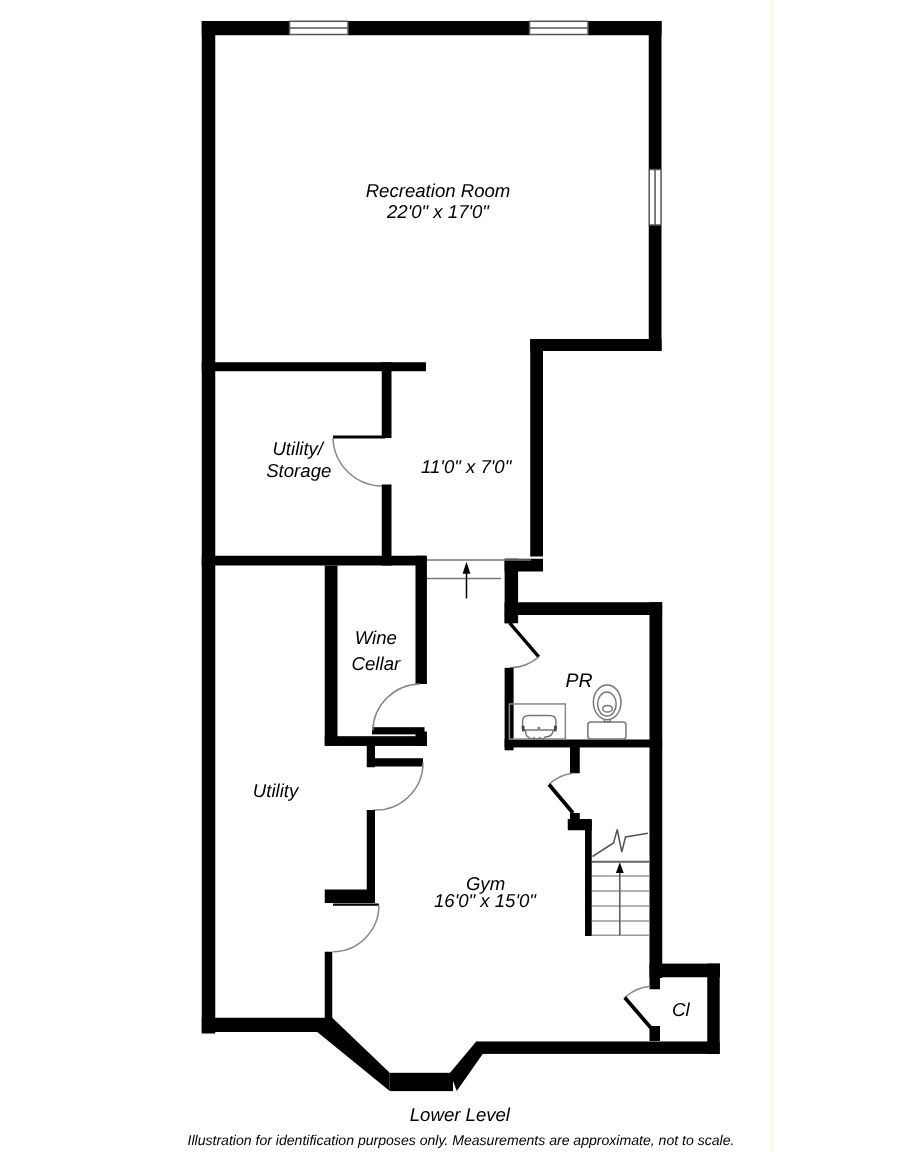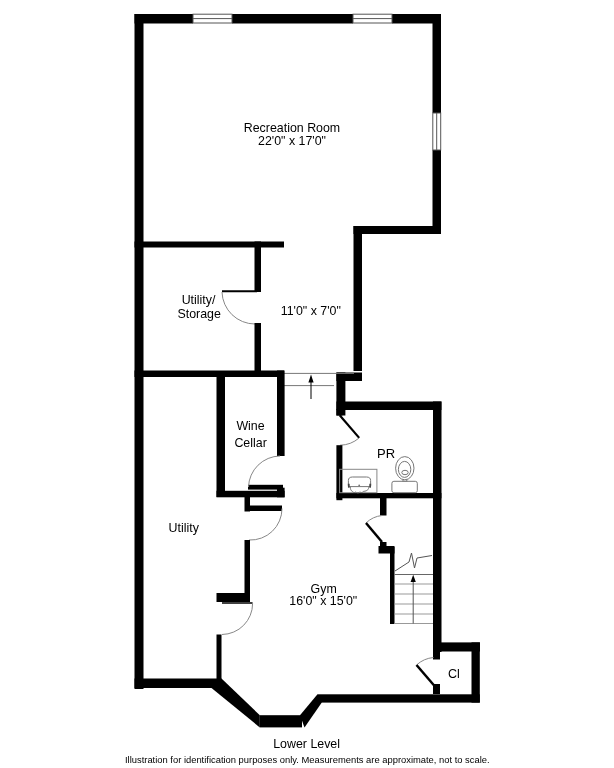--- a/index.html
+++ b/index.html
@@ -1,16 +1,16 @@
 <!DOCTYPE html>
 <html><head>
 <meta charset="utf-8">
 <style>
   html,body{margin:0;padding:0;background:#ffffff;}
-  #page{position:relative;width:515px;height:768px;background:#bef264;overflow:hidden;}
+  #page{position:relative;width:515px;height:768px;background:#bef264;overflow:hidden;font-style:italic;}
   svg{position:absolute;left:0;top:0;}
   text{font-family:"Liberation Sans", sans-serif;}
 </style>
 </head>
 <body>
 <div id="page">
 <svg width="614" height="768" viewBox="0 0 614 768">
 
   <rect x="0" y="0" width="614" height="768" fill="#ffffff"></rect>
 

